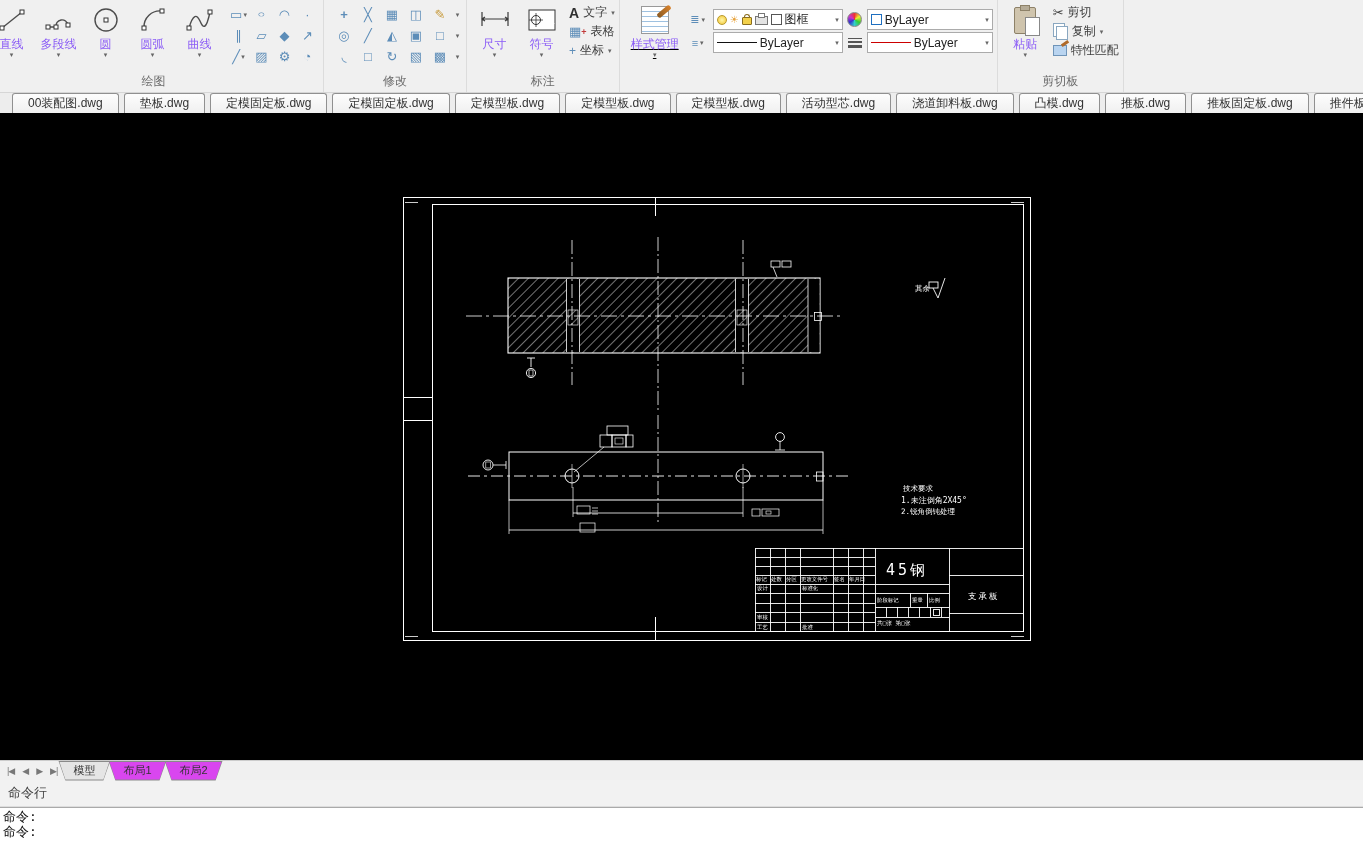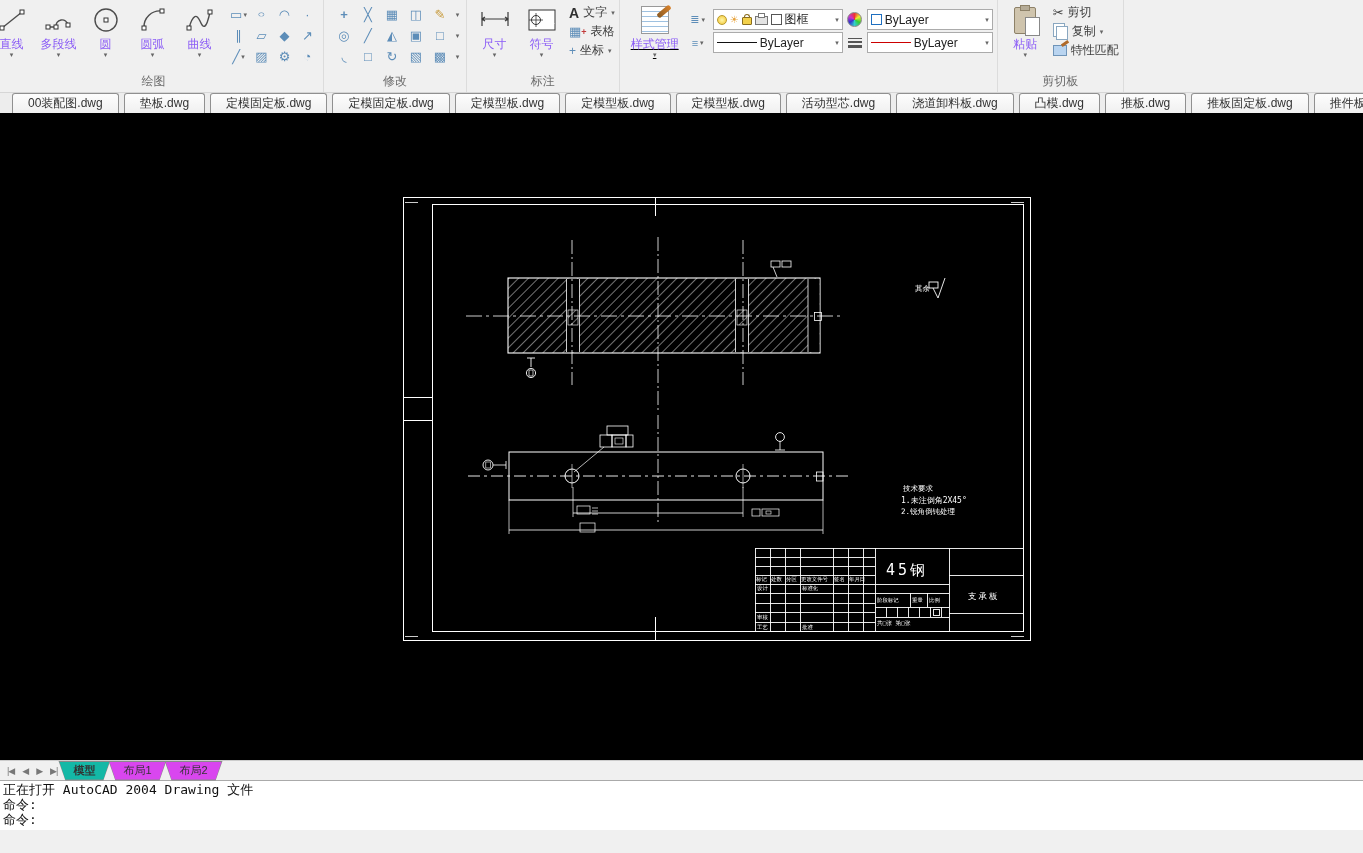--- a/index.html
+++ b/index.html
@@ -73,21 +73,21 @@
   
   .canvas{position:relative;height:647px;background:#000;overflow:hidden;}
   .canvas svg{display:block;}
   
   .layoutbar{height:19px;background:#f0f0f0;border-top:1px solid #cccccc;display:flex;align-items:center;
              font-size:11px;color:#444;padding-left:4px;gap:2px;}
   .navbtn{color:#777;font-size:9px;padding:0 3px;letter-spacing:-1px;}
   .ltab{display:inline-block;background:#8a8a8a;clip-path:polygon(0 0,100% 0,calc(100% - 7px) 100%,7px 100%);padding:1px;margin-left:-4px;}
   .ltab-in{display:block;background:#d946ef;clip-path:polygon(0 0,100% 0,calc(100% - 6px) 100%,6px 100%);
            padding:1px 14px 2px 14px;font-size:11px;color:#333;}
-  .ltab.active .ltab-in{background:#14b8a6;font-weight:bold;}
+  .ltab.active .ltab-in{background:#e5e5e5;font-weight:normal;}
   
   .cmdhead{height:26px;background:#f2f2f2;border-bottom:1px solid #dddddd;font-size:13px;color:#444;
            display:flex;align-items:center;padding-left:8px;}
   .cmdarea{height:47px;background:#fff;border-top:1px solid #aaa;font-family:"DejaVu Sans Mono",monospace;
            font-size:13px;color:#111;padding:1px 3px;line-height:15px;}
   svg text{font-family:"DejaVu Sans Mono",monospace;fill:#fff;}
 </style>
 </head>
 <body>
 
@@ -528,19 +528,19 @@
         <span class="ltab-in">模型</span>
       </span>
     <span class="ltab">
         <span class="ltab-in">布局1</span>
       </span>
     <span class="ltab">
         <span class="ltab-in">布局2</span>
       </span>
   </div>
 
+  <div class="cmdhead">命令行</div>
   <div class="cmdarea">
-    <div class="mono">正在打开 AutoCAD 2004 Drawing 文件</div>
     <div class="mono">命令:</div>
     <div class="mono">命令:</div>
   </div>
 
 </div>
 
 </body></html>

